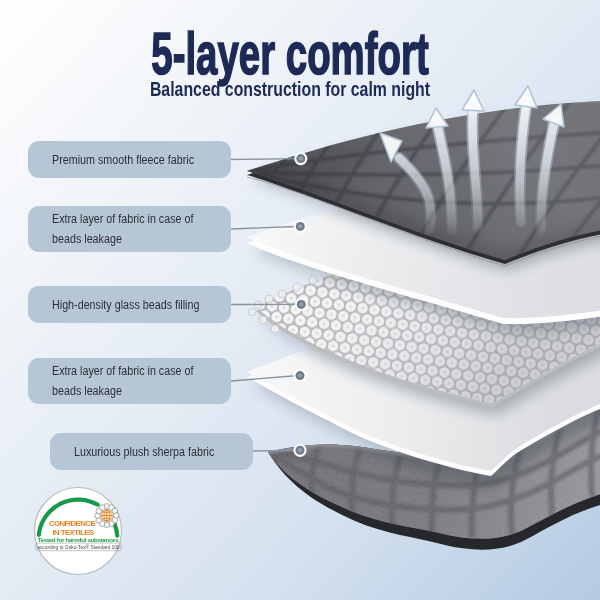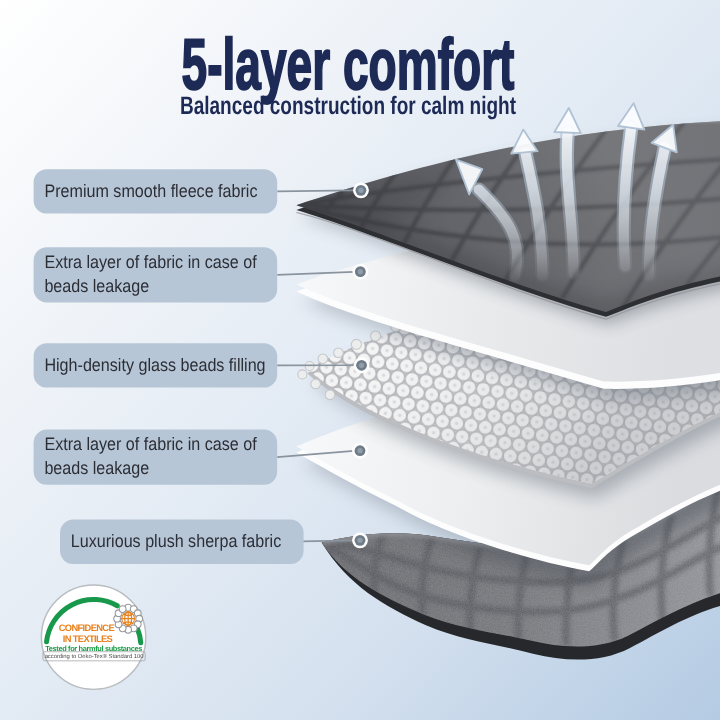--- a/index.html
+++ b/index.html
@@ -15,23 +15,23 @@
     -webkit-text-stroke:1.7px #1d2a56;
   }
   .subtitle{
     position:absolute;left:-10px;top:77px;width:600px;text-align:center;
     font-size:21px;font-weight:bold;color:#1d2a56;
     transform:scaleX(0.755);
   }
   .label{
     position:absolute;left:28px;width:203px;
     background:#b7c6d6;border-radius:11px;
-    color:#2c2e36;font-size:15px;line-height:20px;
+    color:#2c2e36;font-size:12px;line-height:20px;
     display:flex;align-items:center;
-    box-sizing:border-box;padding-left:9px;
+    box-sizing:border-box;padding-left:24px;
   }
   .label span{display:inline-block;transform:scaleX(0.895);transform-origin:0 50%;white-space:nowrap;}
   .l1{top:141px;height:37px;}
   .l2{top:206px;height:46px;}
   .l3{top:286px;height:37px;}
   .l4{top:358px;height:46px;}
   .l5{top:433px;height:37px;margin-left:22px;}
   svg.art{position:absolute;left:0;top:0;}
 </style>
 </head>

